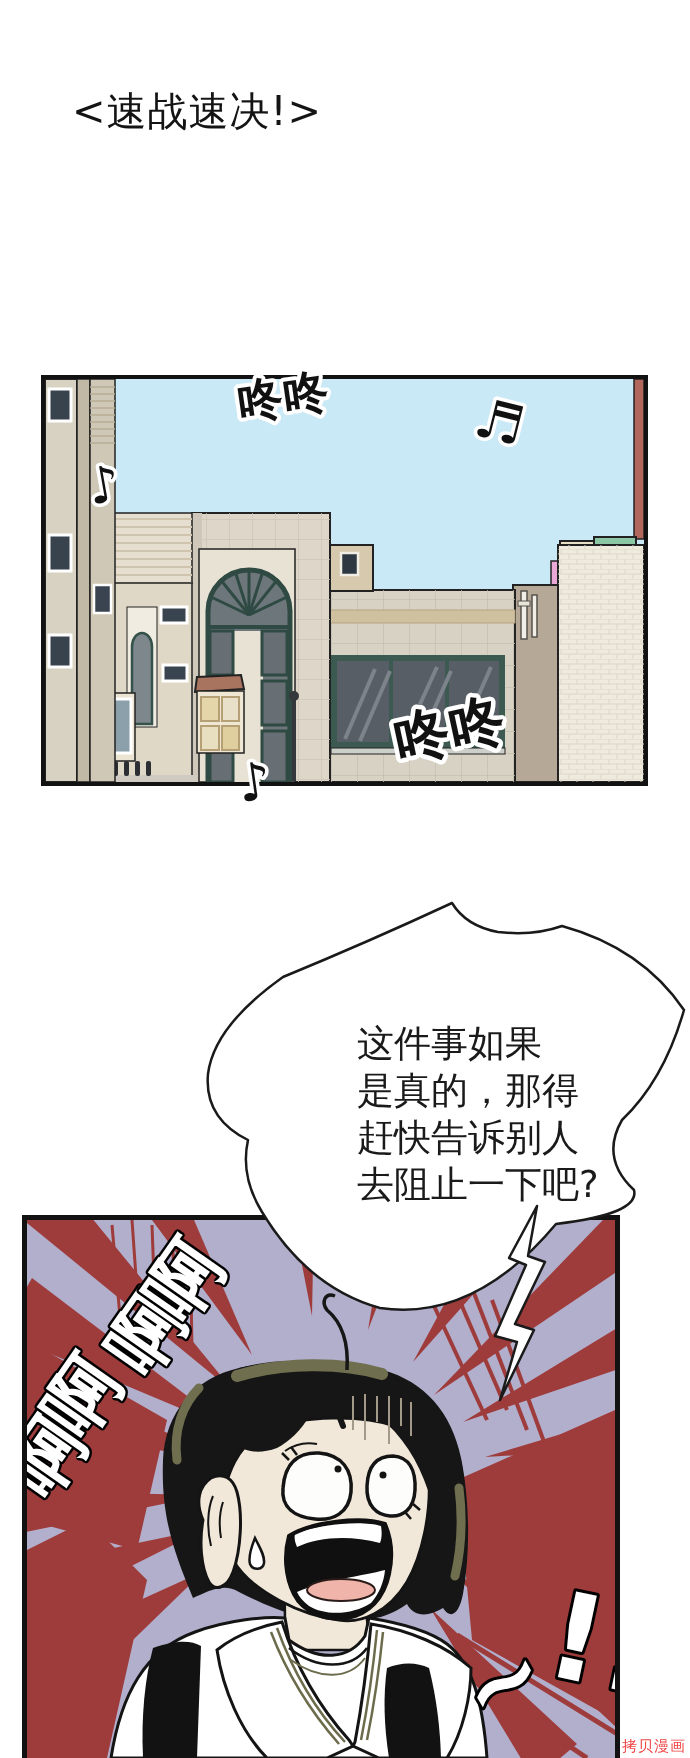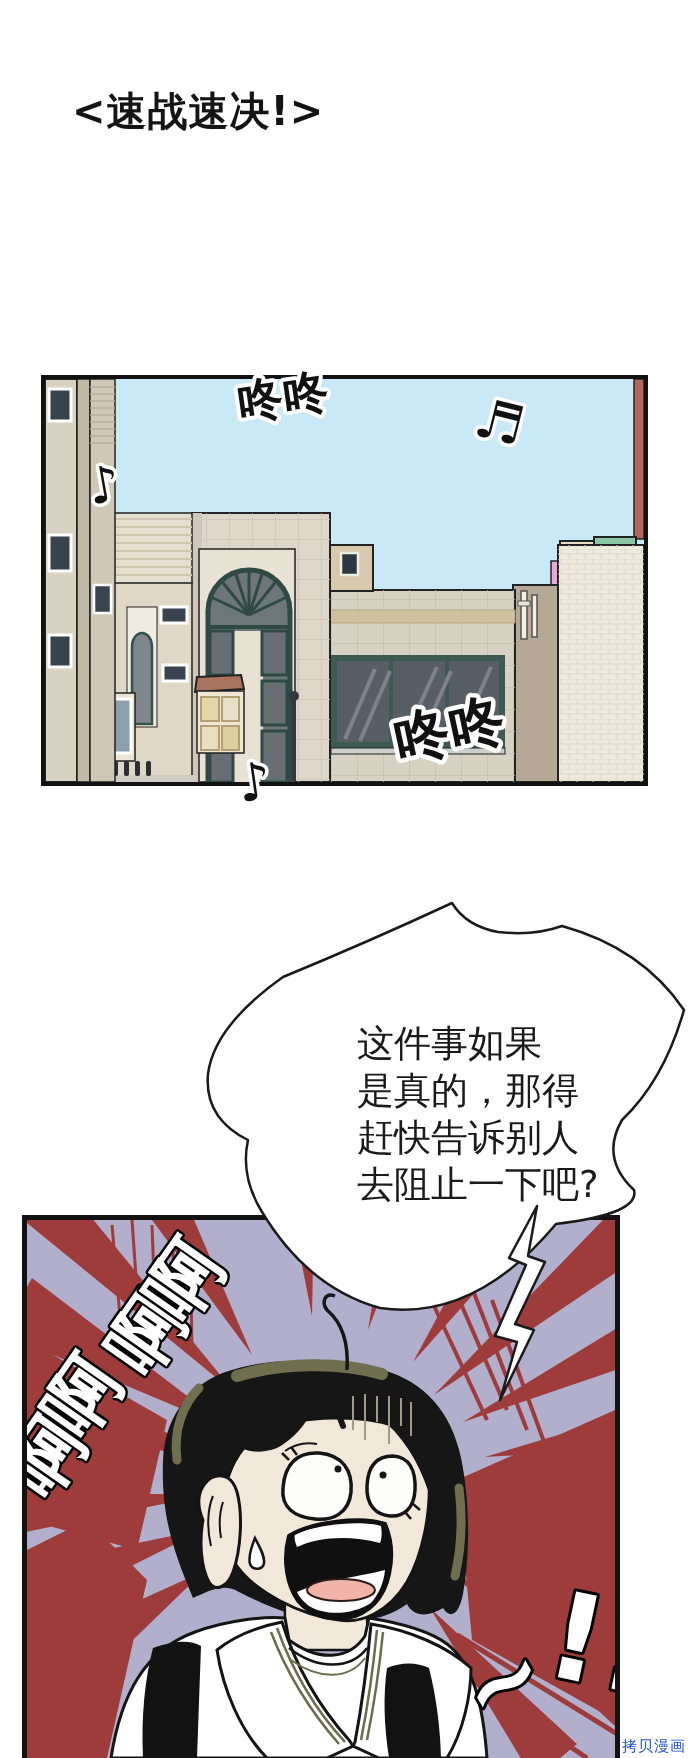--- a/index.html
+++ b/index.html
@@ -1,23 +1,23 @@
 <!DOCTYPE html>
 <html><head>
 <meta charset="utf-8">
 <style>
   html,body{margin:0;padding:0;}
   body{width:690px;height:1758px;position:relative;background:#ffffff;overflow:hidden;
        font-family:"DejaVu Sans","Liberation Sans",sans-serif;}
   .abs{position:absolute;}
-  #title{left:72px;top:84px;font-size:40px;font-weight:700;color:#141414;letter-spacing:1px;}
+  #title{left:72px;top:84px;font-size:40px;font-weight:400;color:#141414;letter-spacing:1px;}
   #panel1{left:41px;top:375px;width:607px;height:411px;border:4px solid #121212;box-sizing:border-box;background:#cae9f7;}
   #panel2{left:22px;top:1215px;width:598px;height:543px;border:5px solid #121212;border-bottom:none;box-sizing:border-box;background:#b2afcc;overflow:hidden;}
   #overlay{left:0;top:0;width:690px;height:1758px;pointer-events:none;}
-  #watermark{left:622px;top:1737px;font-size:15px;color:#1d4ed8;letter-spacing:1px;text-shadow:0 0 2px #ffffff;}
+  #watermark{left:622px;top:1737px;font-size:15px;color:#ef4444;letter-spacing:1px;text-shadow:0 0 2px #ffffff;}
   svg text{font-family:"DejaVu Sans","Liberation Sans",sans-serif;}
   .sfx{font-weight:800;paint-order:stroke;stroke-linejoin:round;stroke-linecap:round;}
   .bubble-line{font-size:37px;fill:#1a1a1a;}
 </style>
 </head>
 <body>
 
 <div id="title" class="abs">&lt;速战速决!&gt;</div>
 
 <div id="panel1" class="abs">

